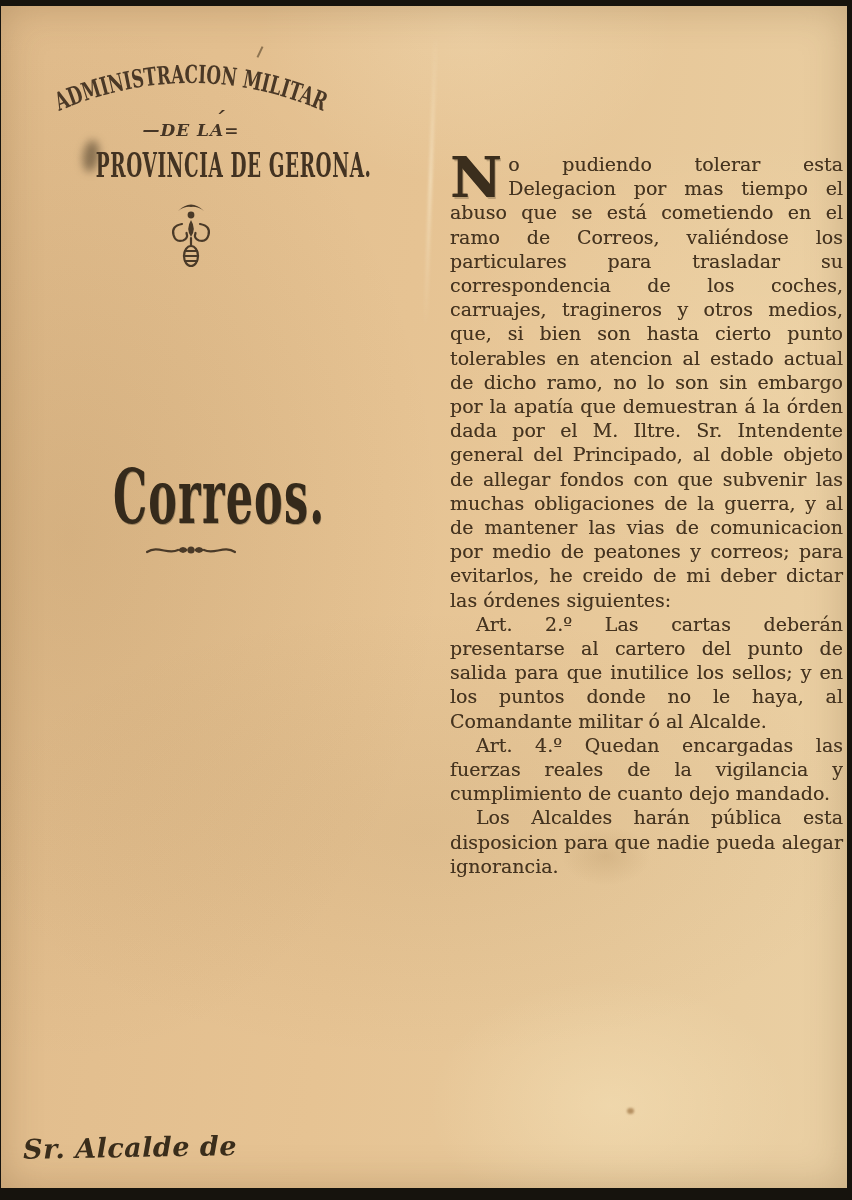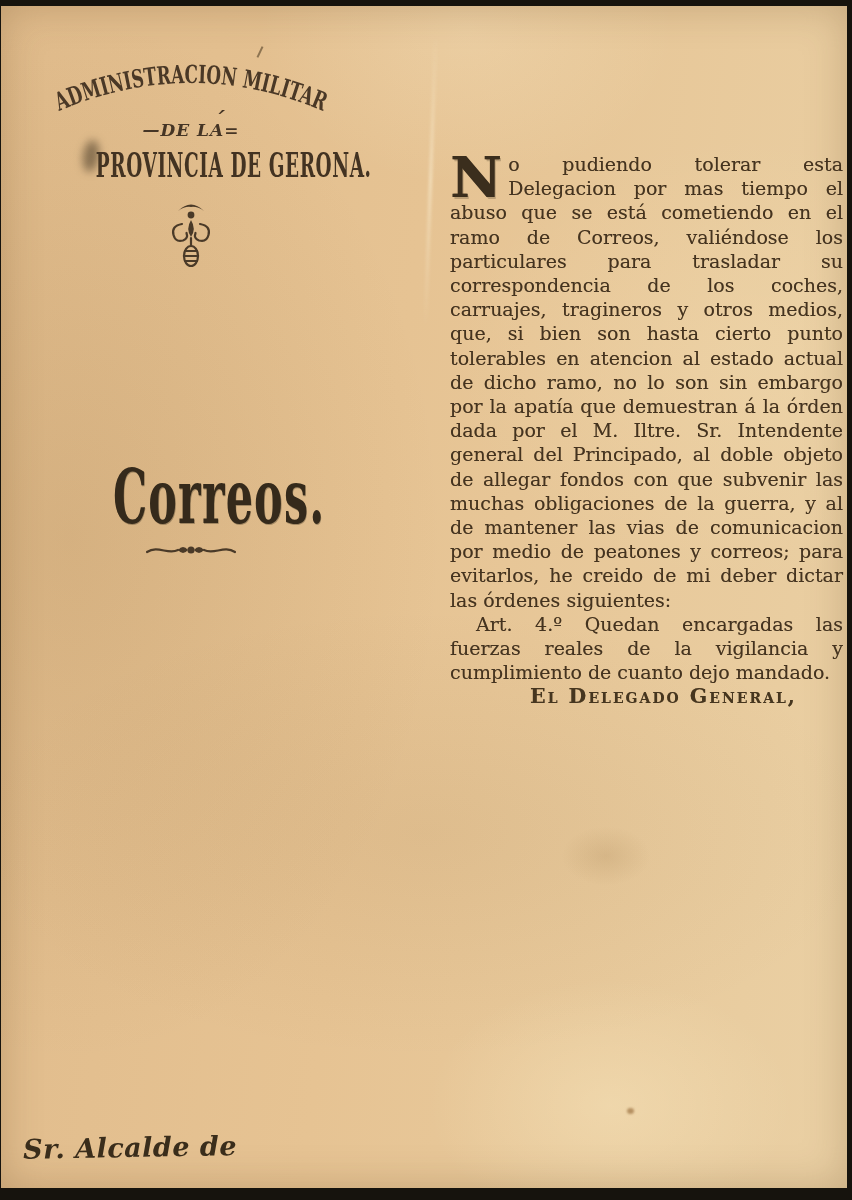--- a/index.html
+++ b/index.html
@@ -131,19 +131,20 @@
     <svg class="flourish" width="90" height="18" viewBox="0 0 90 18">
       <path class="ink" d="M1,11 C12,4 22,14 32,9"></path>
       <path class="inkfill" d="M32,9 q5,-6 10,0 q-5,6 -10,0 z"></path>
       <circle class="inkfill" cx="45" cy="9" r="3.6"></circle>
       <path class="inkfill" d="M48,9 q5,-6 10,0 q-5,6 -10,0 z"></path>
       <path class="ink" d="M58,9 C68,14 78,4 89,11"></path>
     </svg>
 
     <div class="body-col">
       <p class="intro"><span class="dropcap">N</span><span>o pudiendo tolerar esta Delegacion por mas tiempo el abuso que se está cometiendo en el ramo de Correos, valiéndose los particulares para trasladar su correspondencia de los coches, carruajes, tragineros y otros medios, que, si bien son hasta cierto punto tolerables en atencion al estado actual de dicho ramo, no lo son sin embargo por la apatía que demuestran á la órden dada por el M. Iltre. Sr. Intendente general del Principado, al doble objeto de allegar fondos con que subvenir las muchas obligaciones de la guerra, y al de mantener las vias de comunicacion por medio de peatones y correos; para evitarlos, he creido de mi deber dictar las órdenes siguientes:</span></p>
+      <p>Art. 2.º  Las cartas deberán presentarse al cartero del punto de salida para que inutilice los sellos; y en los puntos donde no le haya, al Comandante militar ó al Alcalde.</p>
       <p>Art. 4.º  Quedan encargadas las fuerzas reales de la vigilancia y cumplimiento de cuanto dejo mandado.</p>
-      <p class="signature">El Delegado General,</p>
+      <p>Los Alcaldes harán pública esta disposicion para que nadie pueda alegar ignorancia.</p>
     </div>
 
     <div class="addressee">Sr. Alcalde de</div>
   </div>
 </div>
 
 </body></html>

